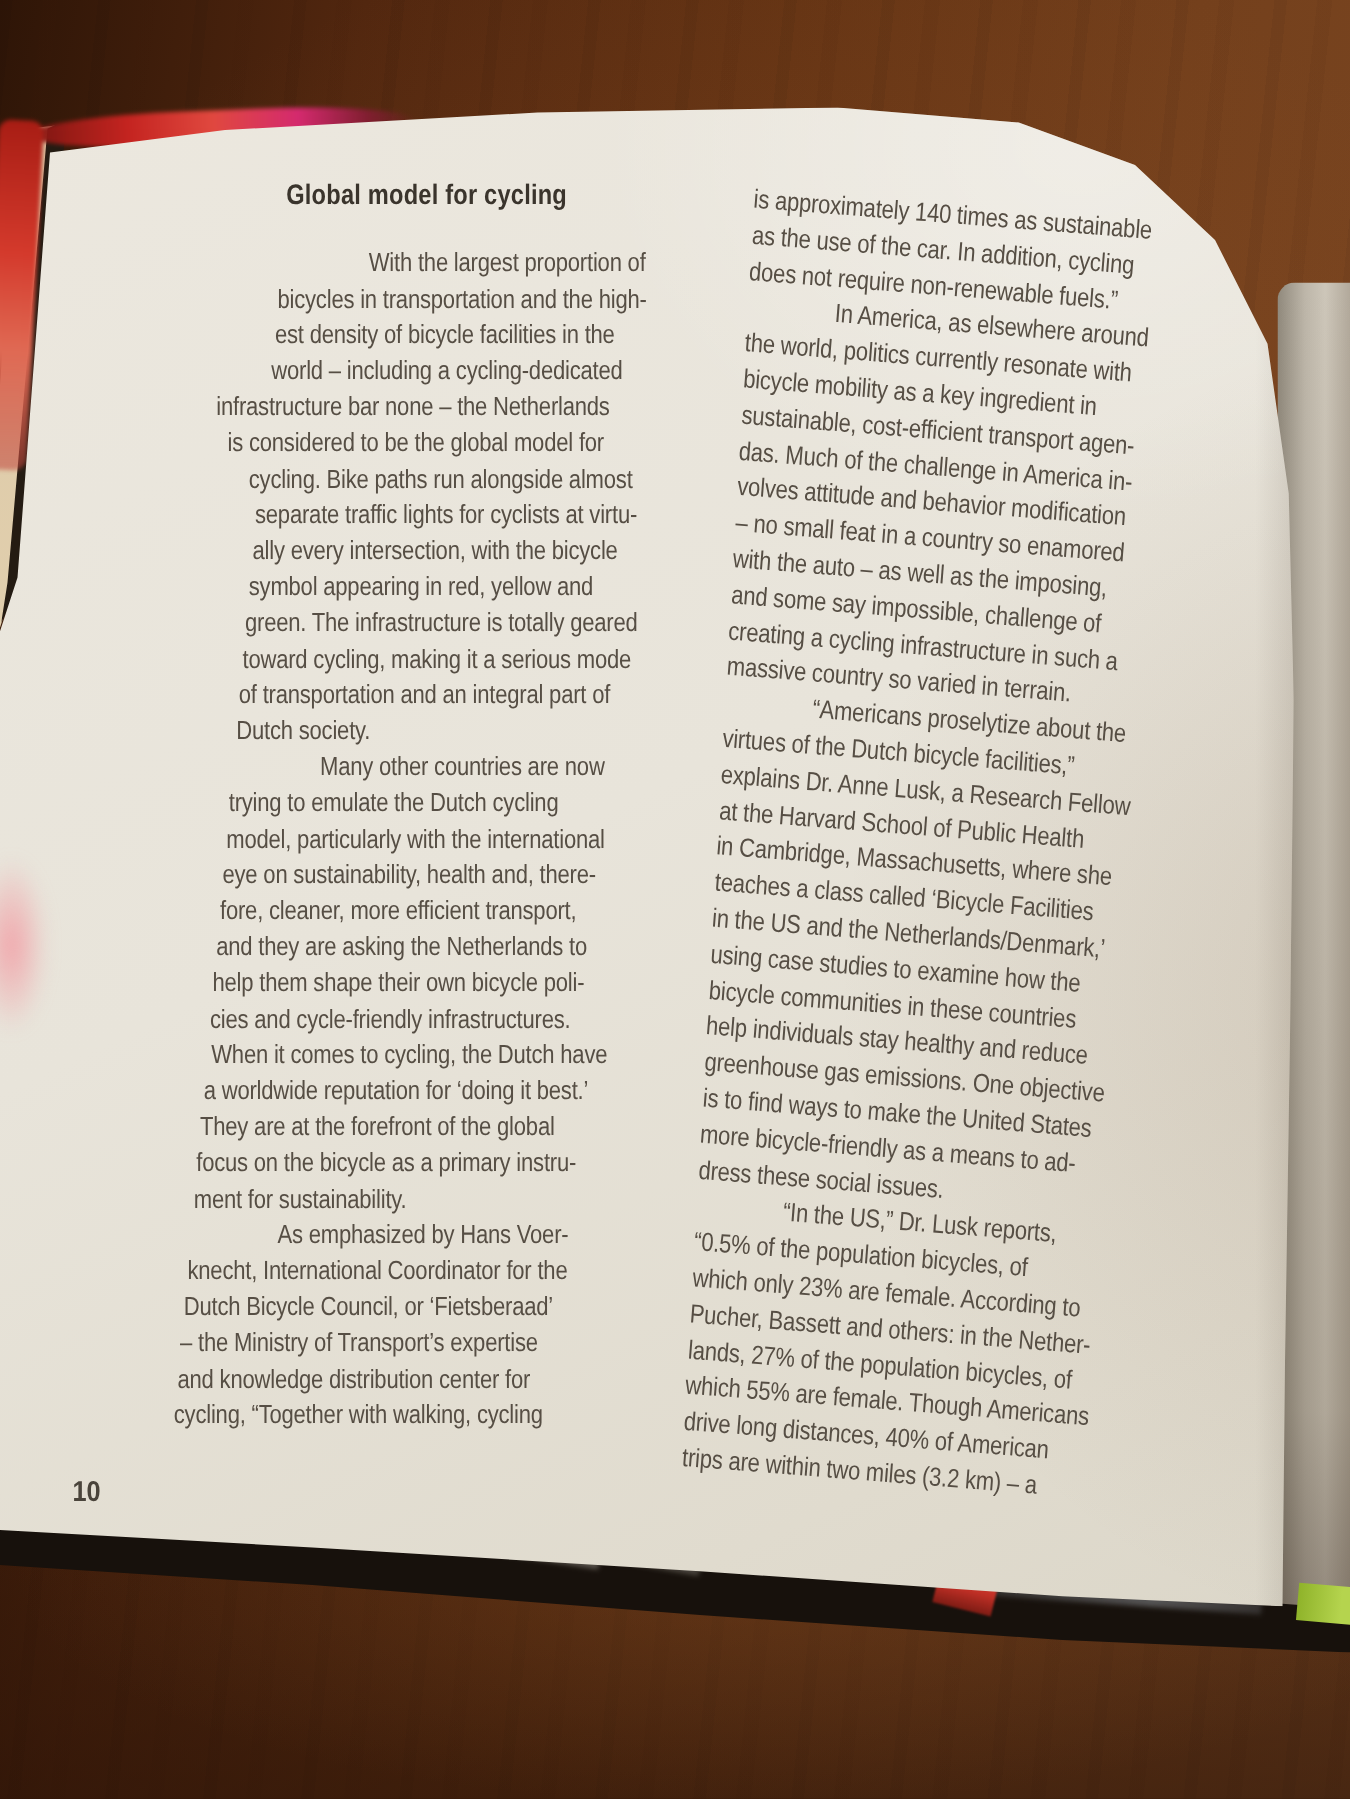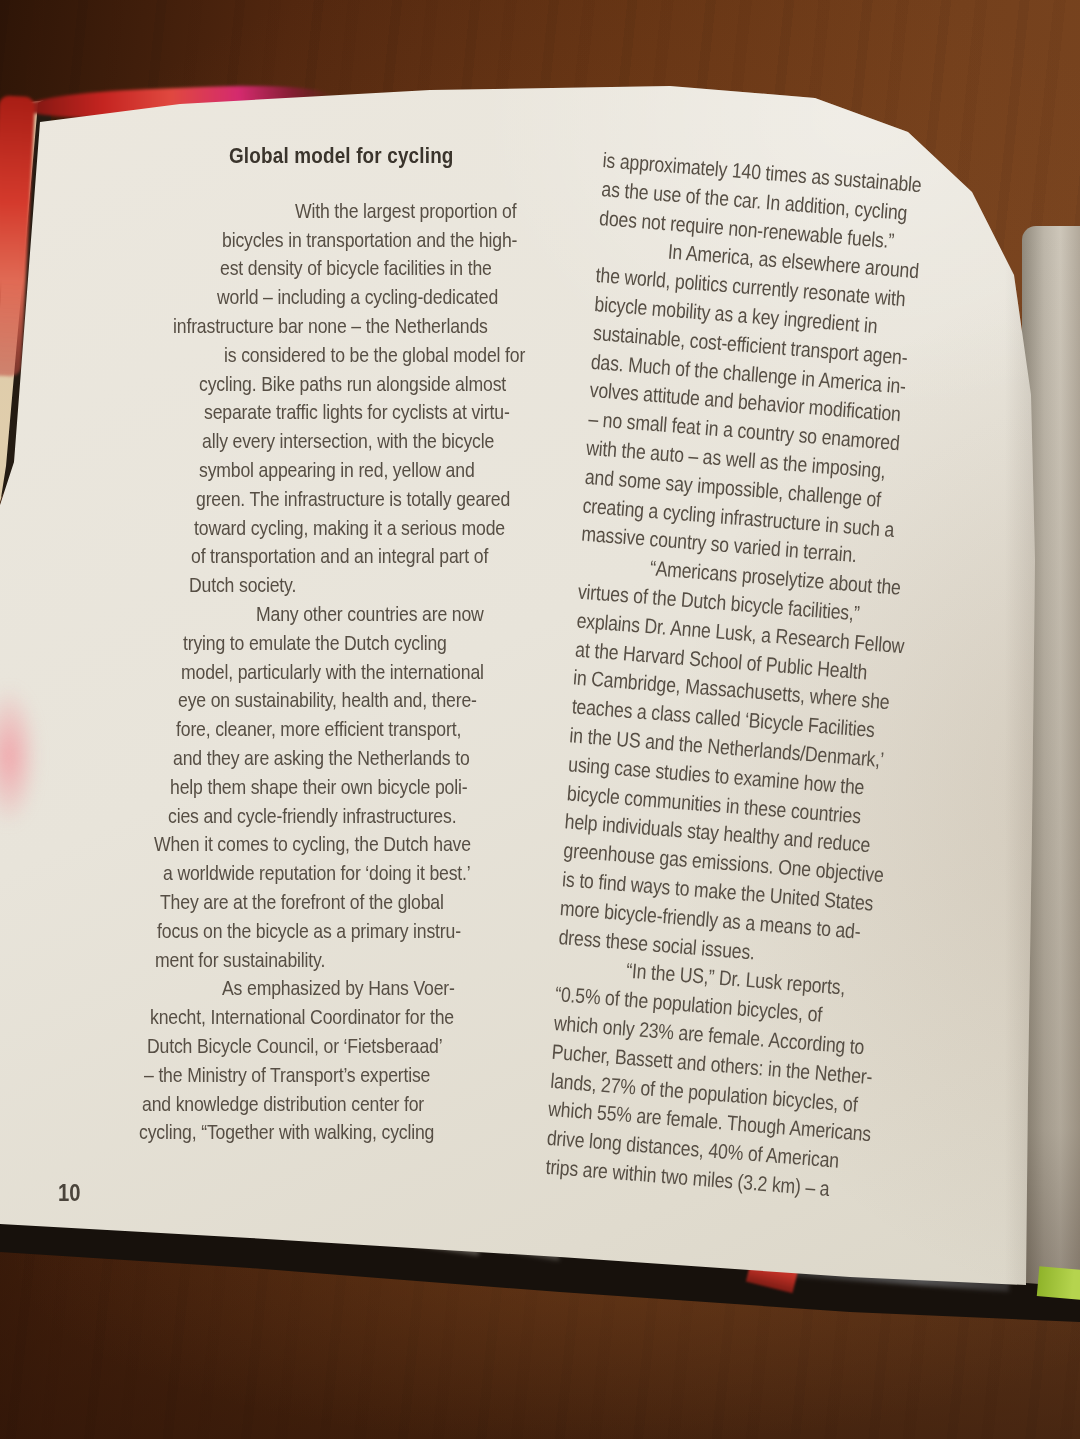--- a/index.html
+++ b/index.html
@@ -99,38 +99,38 @@
   <div class="page">
     <div class="col col-left">
       <div class="heading">
         <span>Global model for cycling</span>
       </div>
     <div class="line" style="margin-left: 158px;"><span>With the largest proportion of</span></div>
         <div class="line" style="margin-left: 85.4px;"><span>bicycles in transportation and the high-</span></div>
         <div class="line" style="margin-left: 82.8px;"><span>est density of bicycle facilities in the</span></div>
         <div class="line" style="margin-left: 80.2px;"><span>world – including a cycling-dedicated</span></div>
         <div class="line" style="margin-left: 36px;"><span>infrastructure bar none – the Netherlands</span></div>
-        <div class="line" style="margin-left: 87px;"><span>is considered to be the global model for</span></div>
+        <div class="line" style="margin-left: 45px;"><span>is considered to be the global model for</span></div>
         <div class="line" style="margin-left: 62px;"><span>cycling. Bike paths run alongside almost</span></div>
         <div class="line" style="margin-left: 67.2px;"><span>separate traffic lights for cyclists at virtu-</span></div>
         <div class="line" style="margin-left: 64.6px;"><span>ally every intersection, with the bicycle</span></div>
         <div class="line" style="margin-left: 62px;"><span>symbol appearing in red, yellow and</span></div>
         <div class="line" style="margin-left: 59.4px;"><span>green. The infrastructure is totally geared</span></div>
         <div class="line" style="margin-left: 56.8px;"><span>toward cycling, making it a serious mode</span></div>
         <div class="line" style="margin-left: 54.2px;"><span>of transportation and an integral part of</span></div>
         <div class="line" style="margin-left: 51.6px;"><span>Dutch society.</span></div>
         <div class="line" style="margin-left: 119px;"><span>Many other countries are now</span></div>
         <div class="line" style="margin-left: 46.4px;"><span>trying to emulate the Dutch cycling</span></div>
         <div class="line" style="margin-left: 43.8px;"><span>model, particularly with the international</span></div>
         <div class="line" style="margin-left: 41.2px;"><span>eye on sustainability, health and, there-</span></div>
         <div class="line" style="margin-left: 38.6px;"><span>fore, cleaner, more efficient transport,</span></div>
         <div class="line" style="margin-left: 36px;"><span>and they are asking the Netherlands to</span></div>
         <div class="line" style="margin-left: 33.4px;"><span>help them shape their own bicycle poli-</span></div>
         <div class="line" style="margin-left: 30.8px;"><span>cies and cycle-friendly infrastructures.</span></div>
-        <div class="line" style="margin-left: 17px;"><span>When it comes to cycling, the Dutch have</span></div>
+        <div class="line" style="margin-left: 32px;"><span>When it comes to cycling, the Dutch have</span></div>
         <div class="line" style="margin-left: 25.6px;"><span>a worldwide reputation for ‘doing it best.’</span></div>
         <div class="line" style="margin-left: 23px;"><span>They are at the forefront of the global</span></div>
         <div class="line" style="margin-left: 20.4px;"><span>focus on the bicycle as a primary instru-</span></div>
         <div class="line" style="margin-left: 17.8px;"><span>ment for sustainability.</span></div>
         <div class="line" style="margin-left: 85.2px;"><span>As emphasized by Hans Voer-</span></div>
         <div class="line" style="margin-left: 12.6px;"><span>knecht, International Coordinator for the</span></div>
         <div class="line" style="margin-left: 10px;"><span>Dutch Bicycle Council, or ‘Fietsberaad’</span></div>
         <div class="line" style="margin-left: 7.4px;"><span>– the Ministry of Transport’s expertise</span></div>
         <div class="line" style="margin-left: 4.8px;"><span>and knowledge distribution center for</span></div>
         <div class="line" style="margin-left: 2.2px;"><span>cycling, “Together with walking, cycling</span></div>

